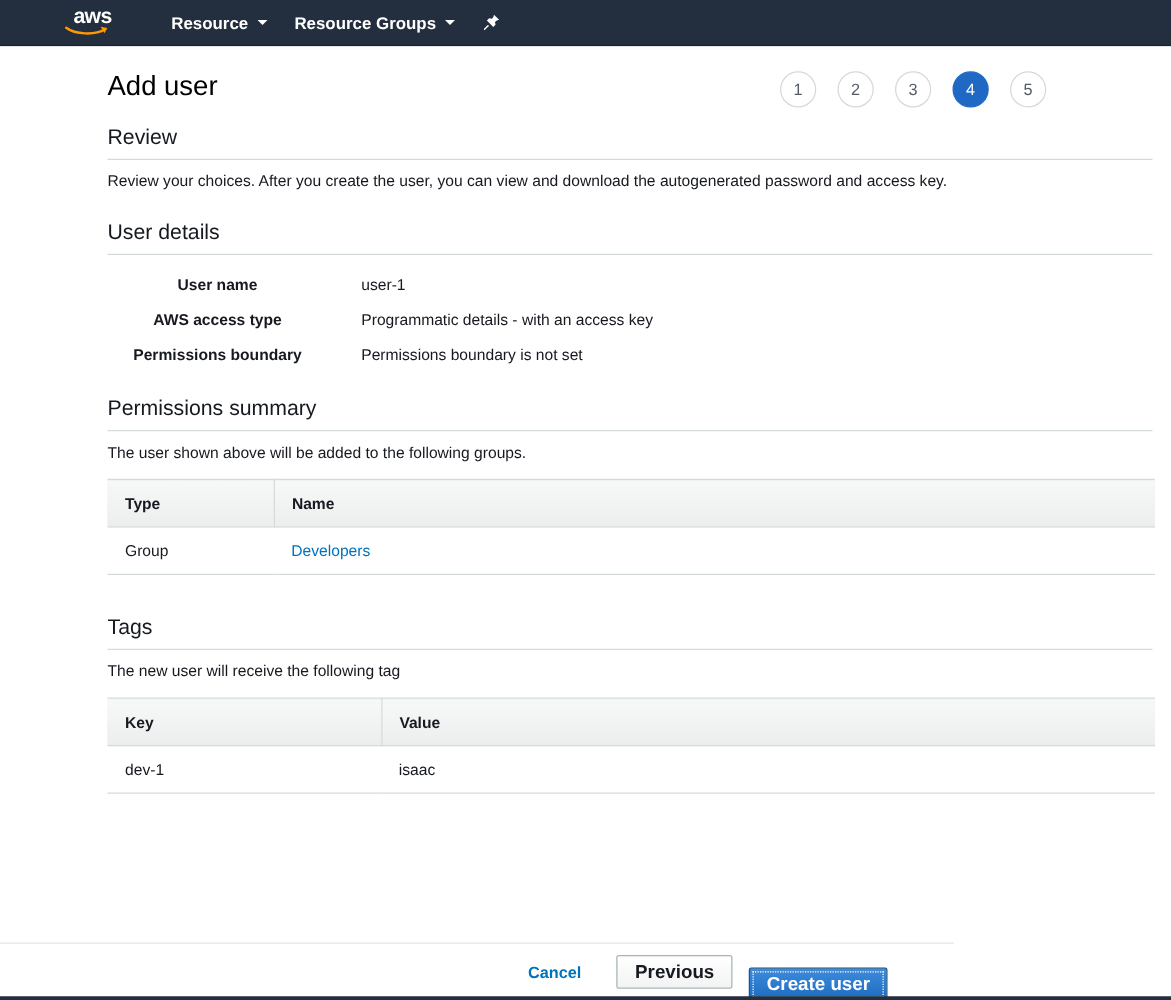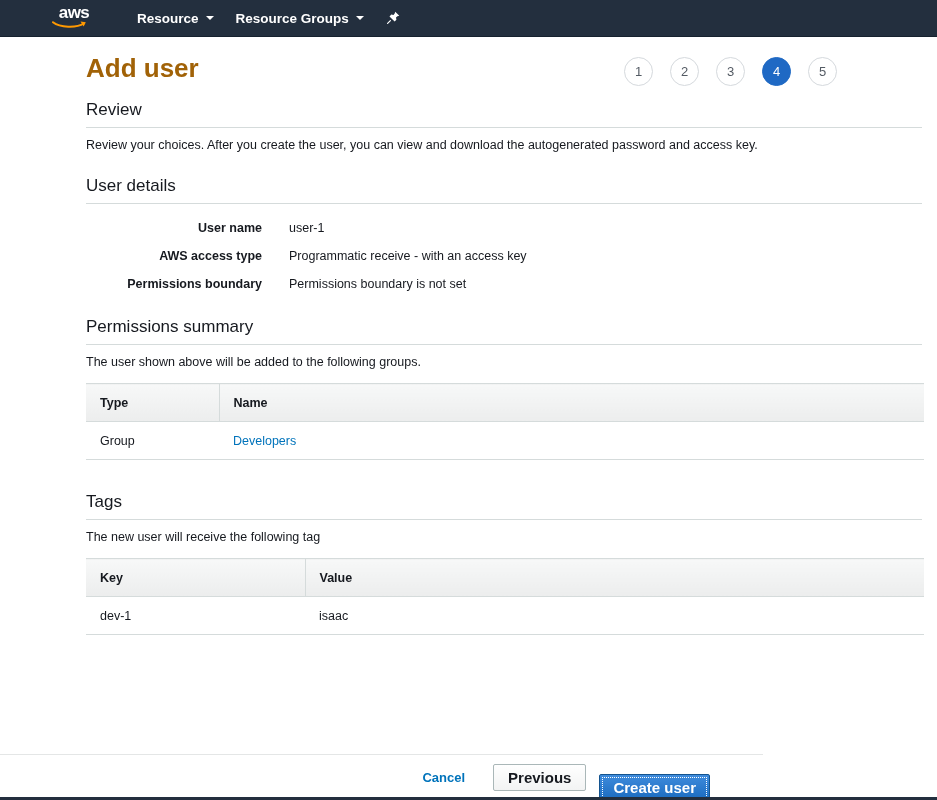--- a/index.html
+++ b/index.html
@@ -100,23 +100,23 @@
     padding: 0 86px 0 86px;
   }
 
   .page-head {
     position: relative;
     height: 63px;
     display: flex;
     align-items: center;
   }
   .page-title {
-    font-size: 26px;
-    color: #a16207;
-    font-weight: 700;
+    font-size: 22px;
+    color: #000000;
+    font-weight: 400;
     letter-spacing: 0px;
   }
   .steps {
     position: absolute;
     right: 14px;
     top: 20px;
     display: flex;
     gap: 17px;
   }
   .step {
@@ -159,21 +159,21 @@
   .details {
     margin-top: 17px;
     margin-bottom: 26px;
   }
   .detail-row {
     display: flex;
     margin-bottom: 14px;
   }
   .detail-label {
     width: 203px;
-    text-align: right;
+    text-align: center;
     font-size: 12.5px;
     font-weight: 700;
     color: #16191f;
     padding-right: 27px;
   }
   .detail-value {
     font-size: 12.5px;
     color: #16191f;
   }
 
@@ -328,21 +328,21 @@
       <h2 class="section-title">User details</h2>
       <div class="rule"></div>
 
       <div class="details">
         <div class="detail-row">
           <div class="detail-label">User name</div>
           <div class="detail-value">user-1</div>
         </div>
         <div class="detail-row">
           <div class="detail-label">AWS access type</div>
-          <div class="detail-value">Programmatic receive - with an access key</div>
+          <div class="detail-value">Programmatic details - with an access key</div>
         </div>
         <div class="detail-row">
           <div class="detail-label">Permissions boundary</div>
           <div class="detail-value">Permissions boundary is not set</div>
         </div>
       </div>
 
       <h2 class="section-title">Permissions summary</h2>
       <div class="rule"></div>
       <p class="section-desc">The user shown above will be added to the following groups.</p>

